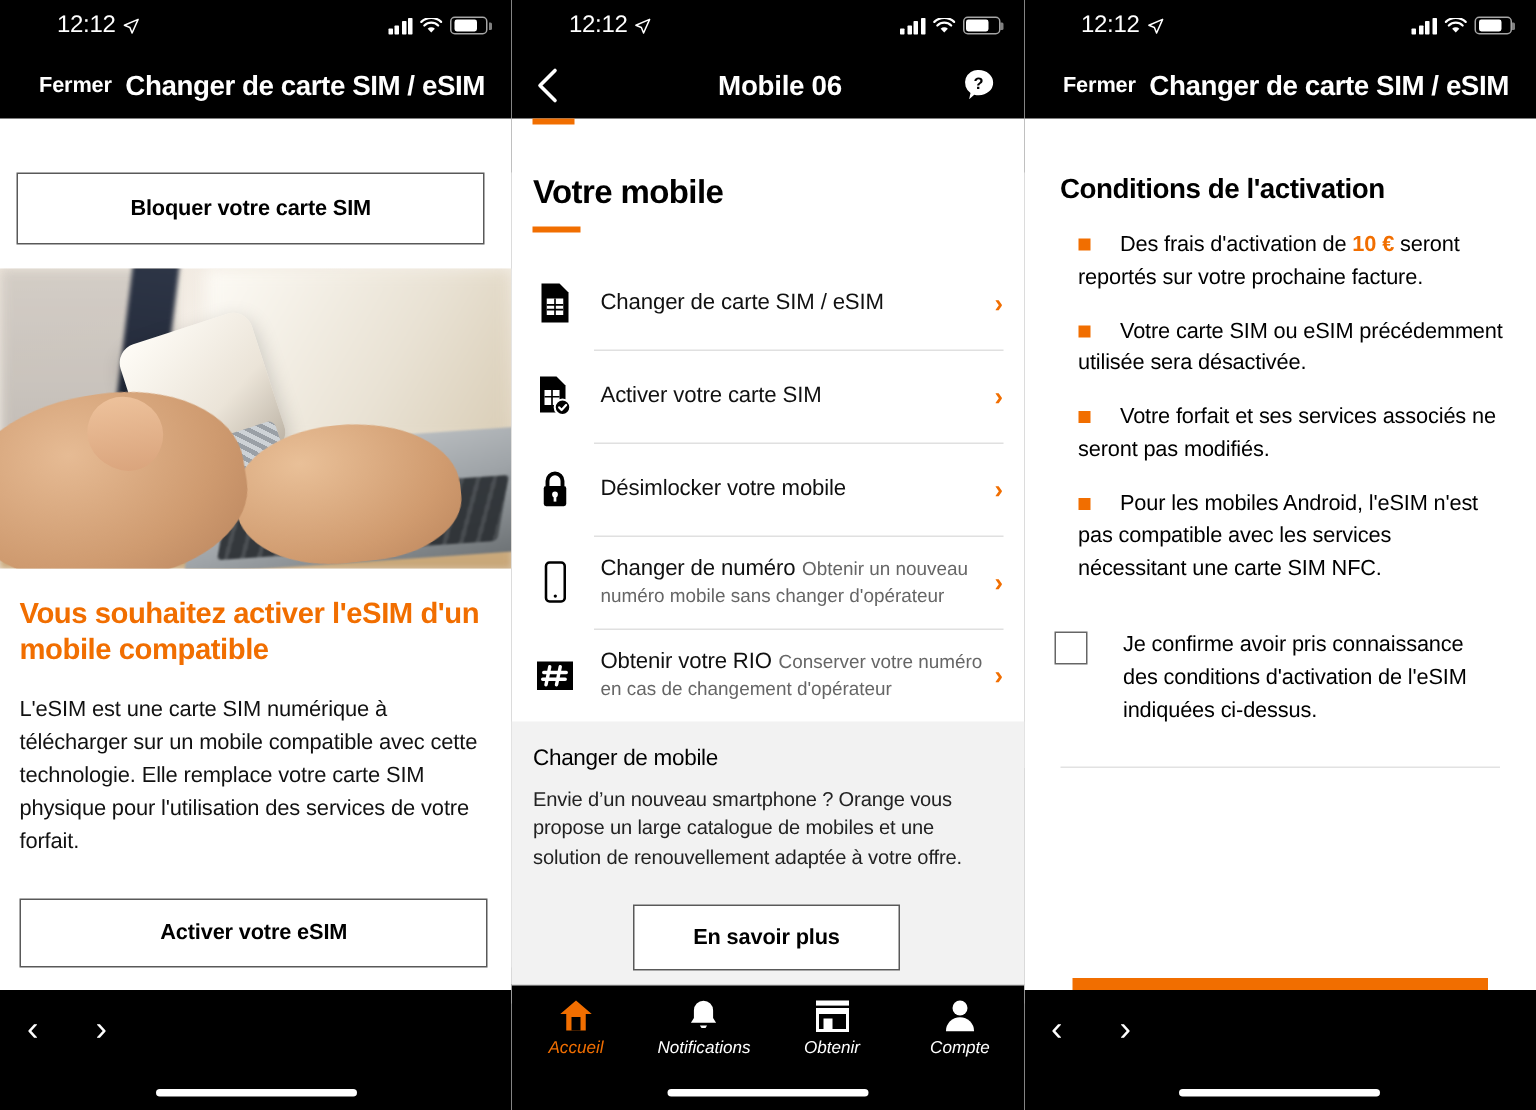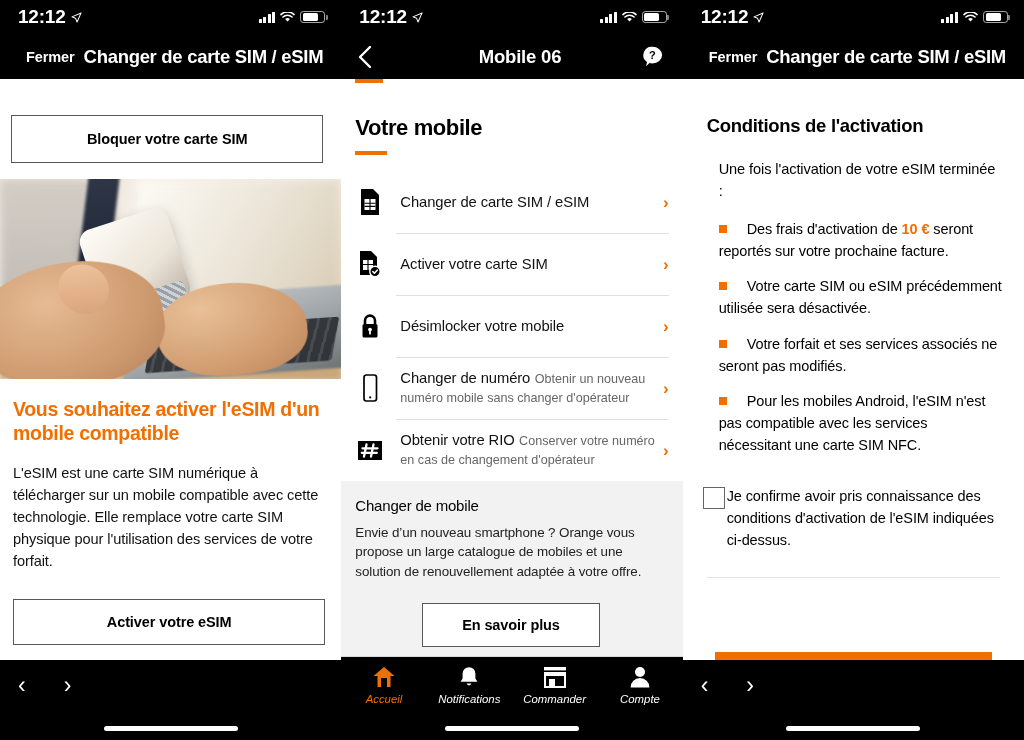--- a/index.html
+++ b/index.html
@@ -12,21 +12,21 @@
   .screen { position: relative; width: 1024px; height: 740px; display: flex; }
   .panel { width: 341.33px; height: 740px; position: relative; background: #fff; overflow: hidden; }
 
   
   .statusbar {
     height: 34px; background: #000; color: #fff;
     display: flex; align-items: center; justify-content: space-between;
     padding: 0 16px 0 18px;
   }
   .sb-left { display: flex; align-items: center; gap: 5px; }
-  .sb-time { font-size: 19px; font-weight: 700; letter-spacing: -0.2px; }
+  .sb-time { font-size: 16px; font-weight: 400; letter-spacing: -0.2px; margin-left: 20px; }
   .loc-arrow { width: 11px; height: 11px; display: block; }
   .sb-right { display: flex; align-items: center; gap: 5px; }
   .bars { display: flex; align-items: flex-end; gap: 1.5px; height: 11px; }
   .bars i { width: 3px; background: #fff; border-radius: 0.5px; display: block; }
   .bars i:nth-child(1) { height: 4px; }
   .bars i:nth-child(2) { height: 6px; }
   .bars i:nth-child(3) { height: 8.5px; }
   .bars i:nth-child(4) { height: 11px; }
   .batt { width: 25px; height: 12px; border: 1.3px solid rgba(255,255,255,.65);
           border-radius: 3.2px; position: relative; display: flex; align-items: center; }
@@ -124,21 +124,21 @@
               width:134px; height:5px; background:#fff; border-radius:3px; }
 
   
   .p3-title { font-size:18.5px; font-weight:700; margin:22px 0 0 24px; letter-spacing:-0.3px; }
   .p3-intro { font-size:14.6px; line-height:1.5; margin:22px 22px 0 36px; letter-spacing:-0.1px; }
   .bullets { margin-top: 16px; }
   .bullet { position:relative; font-size:14.5px; line-height:1.5; margin:0 22px 14px 36px; letter-spacing:-0.1px; }
   .bullet::before { content:""; position:absolute; left:0; top:6px; width:8px; height:8px; background:#f16e00; }
   .bullet span.txt { display:block; text-indent: 28px; }
   .euro { color:#f16e00; font-weight:700; }
-  .confirm { display:flex; margin:28px 22px 0 20px; gap:2px; }
+  .confirm { display:flex; margin:28px 22px 0 20px; gap:24px; }
   .cbox { width:22px; min-width:22px; height:22px; border:1px solid #666; background:#fff; margin-top:2px; }
   .cbox-label { font-size:14.5px; line-height:1.52; letter-spacing:-0.1px; }
   .p3-rule { height:1px; background:#e2e2e2; margin:26px 24px 0 24px; }
   .cta { position:absolute; left:32px; right:32px; bottom:36px; height:52px; background:#f16e00;
          color:#fff; font-size:15px; font-weight:700; display:flex; align-items:center; justify-content:center; }
 
   
   .botnav { position:absolute; bottom:0; left:0; right:0; height:80px; background:#000; }
   .botnav .arrows { display:flex; align-items:center; gap:38px; padding:14px 0 0 18px; }
   .botnav .arrows span { color:#fff; font-size:23px; line-height:1; font-weight:300; }
@@ -346,21 +346,21 @@
           </svg>
         <span class="tab-label">Notifications</span>
       </div>
       <div class="tab">
         <svg width="26" height="24" viewBox="0 0 26 24">
             <rect x="2" y="2" width="22" height="3.4" fill="#fff"></rect>
             <path d="M2 7h22v2.2H2z" fill="#fff"></path>
             <rect x="3" y="10" width="20" height="12" fill="none" stroke="#fff" stroke-width="2"></rect>
             <rect x="7" y="14" width="6" height="8" fill="#fff"></rect>
           </svg>
-        <span class="tab-label">Commander</span>
+        <span class="tab-label">Obtenir</span>
       </div>
       <div class="tab">
         <svg width="24" height="24" viewBox="0 0 24 24">
             <circle cx="12" cy="7" r="5" fill="#fff"></circle>
             <path d="M2.6 22.5a9.4 9.4 0 0 1 18.8 0z" fill="#fff"></path>
           </svg>
         <span class="tab-label">Compte</span>
       </div>
       <div class="home-ind"></div>
     </div>
@@ -390,21 +390,20 @@
             <b></b>
           </span>
       </div>
     </div>
     <div class="navbar">
       <span class="nav-close">Fermer</span>
       <span class="nav-title">Changer de carte SIM / eSIM</span>
     </div>
     <div class="content">
       <div class="p3-title">Conditions de l'activation</div>
-      <div class="p3-intro">Une fois l'activation de votre eSIM terminée :</div>
 
       <div class="bullets">
         <div class="bullet">
           <span class="txt"><span>Des frais d'activation de </span><span class="euro">10 €</span><span> seront reportés sur votre prochaine facture.</span></span>
         </div>
         <div class="bullet">
           <span class="txt">Votre carte SIM ou eSIM précédemment utilisée sera désactivée.</span>
         </div>
         <div class="bullet">
           <span class="txt">Votre forfait et ses services associés ne seront pas modifiés.</span>

